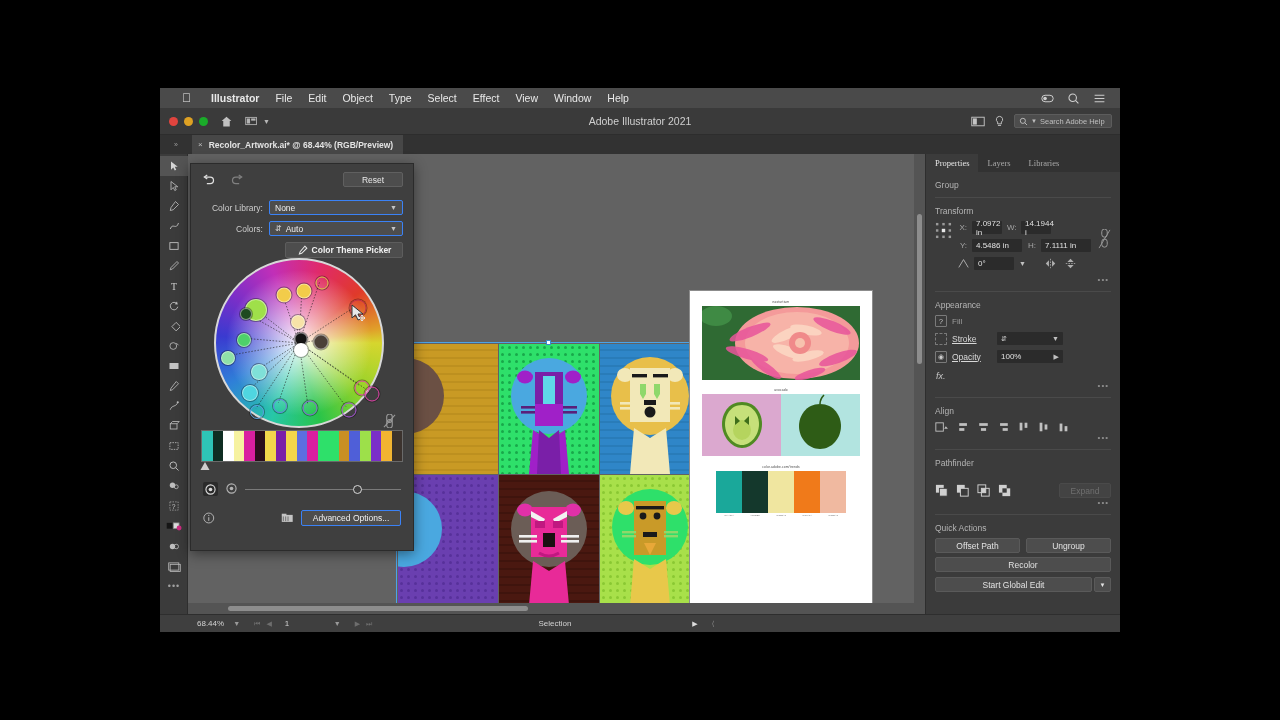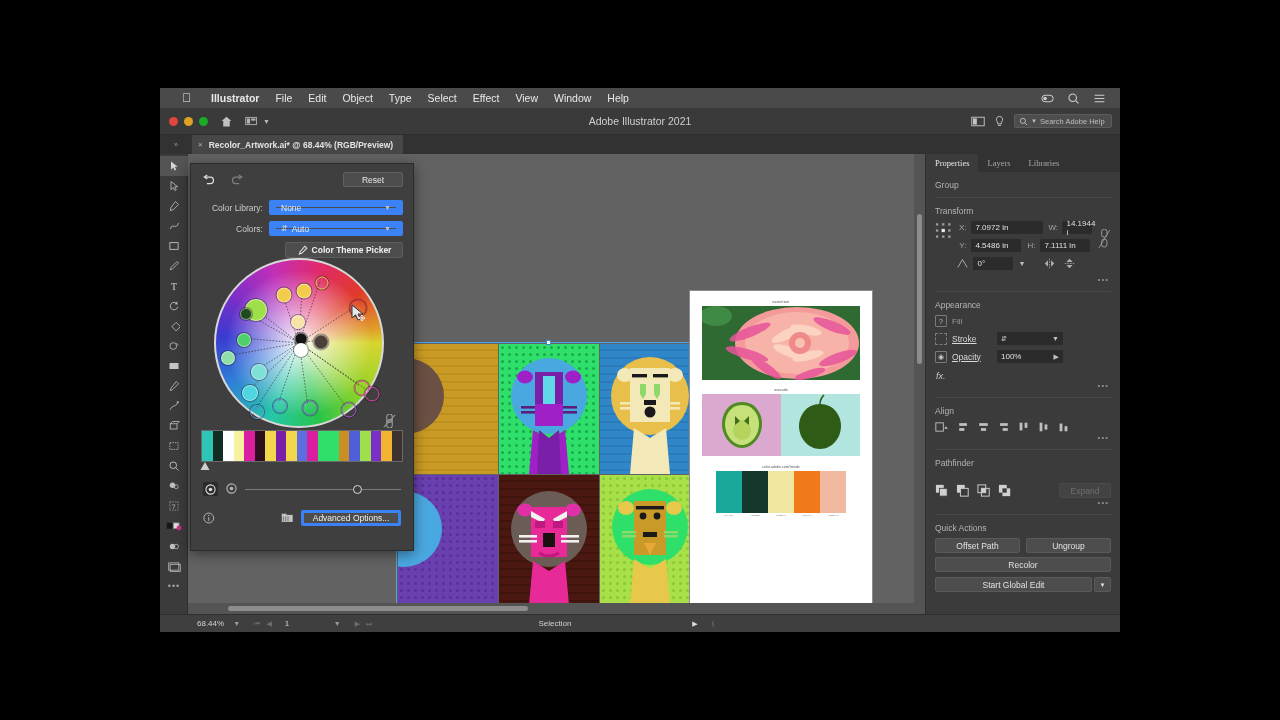--- a/index.html
+++ b/index.html
@@ -104,21 +104,21 @@
 
   
   .recolor { position:absolute; left:30px; top:75px; width:224px; height:388px;
     background:#3f3f3f; border:1px solid #2b2b2b; box-shadow:0 3px 12px rgba(0,0,0,.45); }
   .rc-top { display:flex; align-items:center; padding:8px 10px 4px; }
   .rc-reset { margin-left:auto; background:#4d4d4d; border:1px solid #606060; border-radius:2px;
     width:60px; height:15px; font-size:8.5px; color:#e8e8e8; display:flex;
     align-items:center; justify-content:center; }
   .rcrow { display:flex; align-items:center; gap:6px; padding:3px 10px; }
   .rcrow .lb { font-size:8.5px; color:#cdcdcd; width:62px; text-align:right; }
-  .sel2 { flex:1; background:#4d4d4d; border:7px solid #3b82f6; border-radius:2px; height:15px;
+  .sel2 { flex:1; background:#4d4d4d; border:1px solid #3b82f6; border-radius:2px; height:15px;
     display:flex; align-items:center; padding:0 5px; font-size:8.5px; color:#eee; }
   .sel2 .cv { margin-left:auto; font-size:7px; color:#c5c5c5; }
   .ctp { margin:3px 10px 0 0; margin-left:auto; width:118px; height:16px;
     background:#4d4d4d; border:1px solid #5d5d5d; border-radius:2px; display:flex;
     align-items:center; justify-content:center; gap:4px; font-size:8.5px;
     color:#f0f0f0; font-weight:bold; }
   .allc { display:flex; align-items:center; padding:6px 10px 2px; }
   .allc .t { font-size:8.5px; color:#cdcdcd; }
   .allc .icns { margin-left:auto; display:flex; gap:7px; }
   .wheelbox { position:relative; width:204px; height:172px; margin:0 auto; }
@@ -134,21 +134,21 @@
   .hdl { position:absolute; border-radius:50%; transform:translate(-50%,-50%);
     box-shadow:0 0 0 1px rgba(0,0,0,.35); }
   .promlbl { font-size:8.5px; color:#cdcdcd; padding:6px 10px 3px; }
   .prombar { margin:0 10px; height:32px; border:1px solid #6a6a6a; display:flex; }
   .prombar div { flex:1; }
   .sliderrow { display:flex; align-items:center; gap:8px; padding:10px 12px 0; }
   .trk { flex:1; height:1px; background:#7a7a7a; position:relative; }
   .knb { position:absolute; top:-4px; width:9px; height:9px; border-radius:50%;
     border:1.5px solid #d9d9d9; background:#3f3f3f; }
   .botrow { display:flex; align-items:center; gap:8px; padding:12px 12px 0; }
-  .advbtn { margin-left:auto; background:#4d4d4d; border:3px solid #3b82f6; border-radius:2px;
+  .advbtn { margin-left:auto; background:#4d4d4d; border:1px solid #3b82f6; border-radius:2px;
     width:104px; height:16px; font-size:8.5px; color:#f0f0f0; display:flex;
     align-items:center; justify-content:center; }
   .cursor { position:absolute; pointer-events:none; }
 </style>
 </head>
 <body>
 
 <div id="stage">
 <div id="app">
 
@@ -772,21 +772,21 @@
                 <rect x="14.4" y="7.7" width="2.6" height="2.6"></rect>
                 <rect x="1" y="14.4" width="2.6" height="2.6"></rect>
                 <rect x="7.7" y="14.4" width="2.6" height="2.6"></rect>
                 <rect x="14.4" y="14.4" width="2.6" height="2.6"></rect>
               </g>
           <rect x="7.2" y="7.2" width="3.6" height="3.6" fill="#e8e8e8"></rect>
         </svg>
         <div style="flex:1">
           <div class="row">
             <span class="fldlbl">X:</span>
-            <span class="fld" style="width:72px">7.0972 in</span>
+            <span class="fld" style="width:30px">7.0972 in</span>
             <span class="fldlbl">W:</span>
             <span class="fld" style="width:30px">14.1944 i</span>
           </div>
           <div class="row">
             <span class="fldlbl">Y:</span>
             <span class="fld" style="width:50px">4.5486 in</span>
             <span class="fldlbl">H:</span>
             <span class="fld" style="width:50px">7.1111 in</span>
           </div>
           <div class="row">

